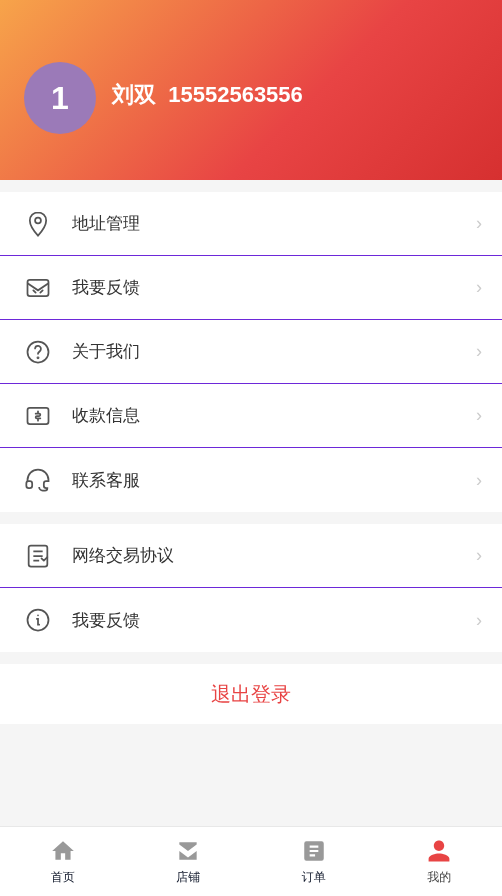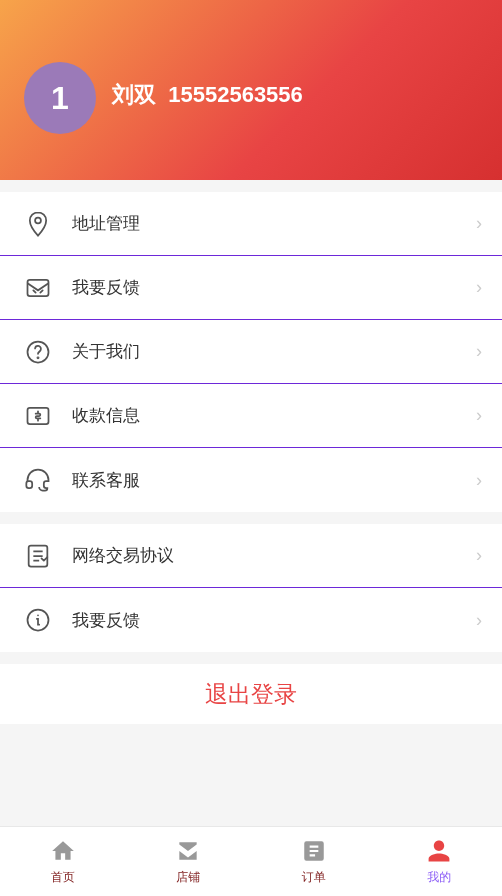--- a/index.html
+++ b/index.html
@@ -107,21 +107,21 @@
       background: white;
       margin-top: 12px;
       display: flex;
       align-items: center;
       justify-content: center;
       height: 60px;
       cursor: pointer;
     }
 
     .logout-label {
-      font-size: 23px;
+      font-size: 20px;
       color: #e84444;
     }
 
     
     .bottom-nav {
       position: absolute;
       bottom: 0;
       left: 0;
       width: 100%;
       height: 70px;
@@ -150,21 +150,21 @@
       justify-content: center;
     }
 
     .nav-icon svg {
       width: 26px;
       height: 26px;
     }
 
     .nav-label {
       font-size: 12px;
-      color: #7f1d1d;
+      color: #0f172a;
     }
 
     .nav-item.active .nav-label {
       color: #e84444;
     }
 
     .nav-item.active .nav-icon svg {
       fill: #e84444;
     }
 
@@ -310,16 +310,16 @@
     </div>
     <span class="nav-label">订单</span>
   </div>
 
   <div class="nav-item active">
     <div class="nav-icon">
       <svg viewBox="0 0 24 24" fill="#e84444">
         <path d="M12 12c2.7 0 4.8-2.1 4.8-4.8S14.7 2.4 12 2.4 7.2 4.5 7.2 7.2 9.3 12 12 12zm0 2.4c-3.2 0-9.6 1.6-9.6 4.8v2.4h19.2v-2.4c0-3.2-6.4-4.8-9.6-4.8z"></path>
       </svg>
     </div>
-    <span class="nav-label" style="color:#8b5cf6;">我的</span>
+    <span class="nav-label" style="color:#404040;">我的</span>
   </div>
 
 </div>
 
 </body></html>

